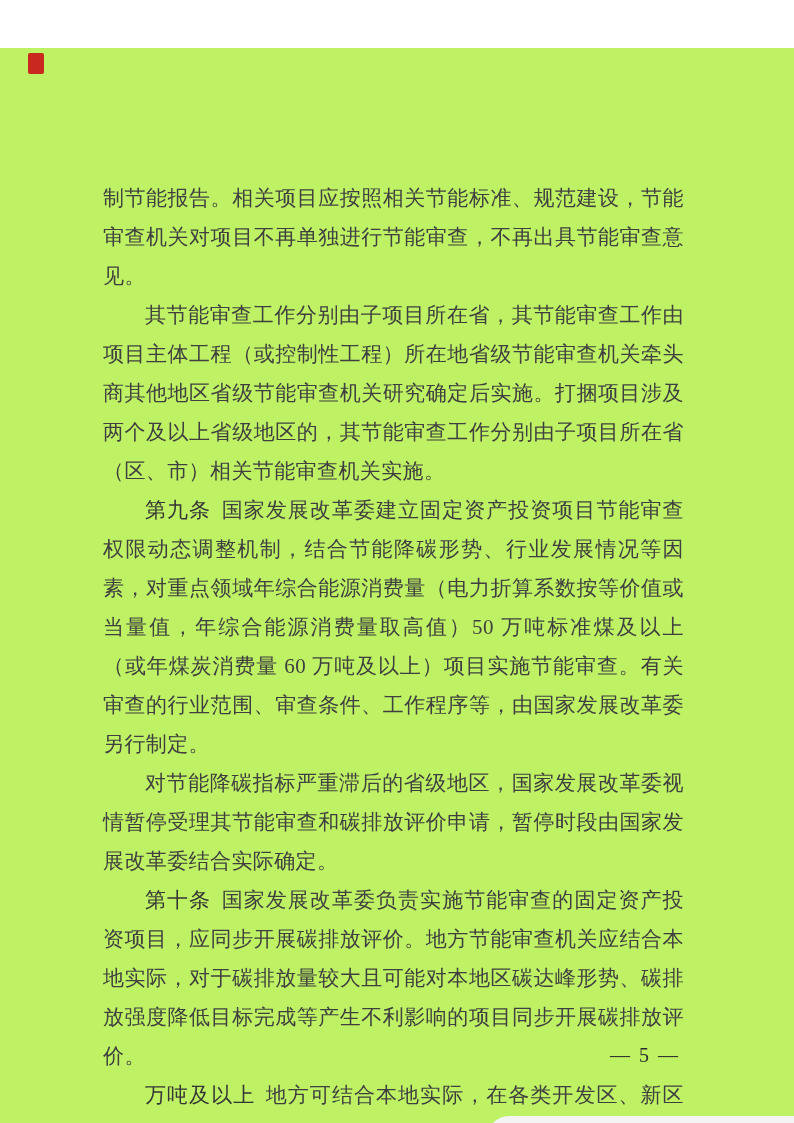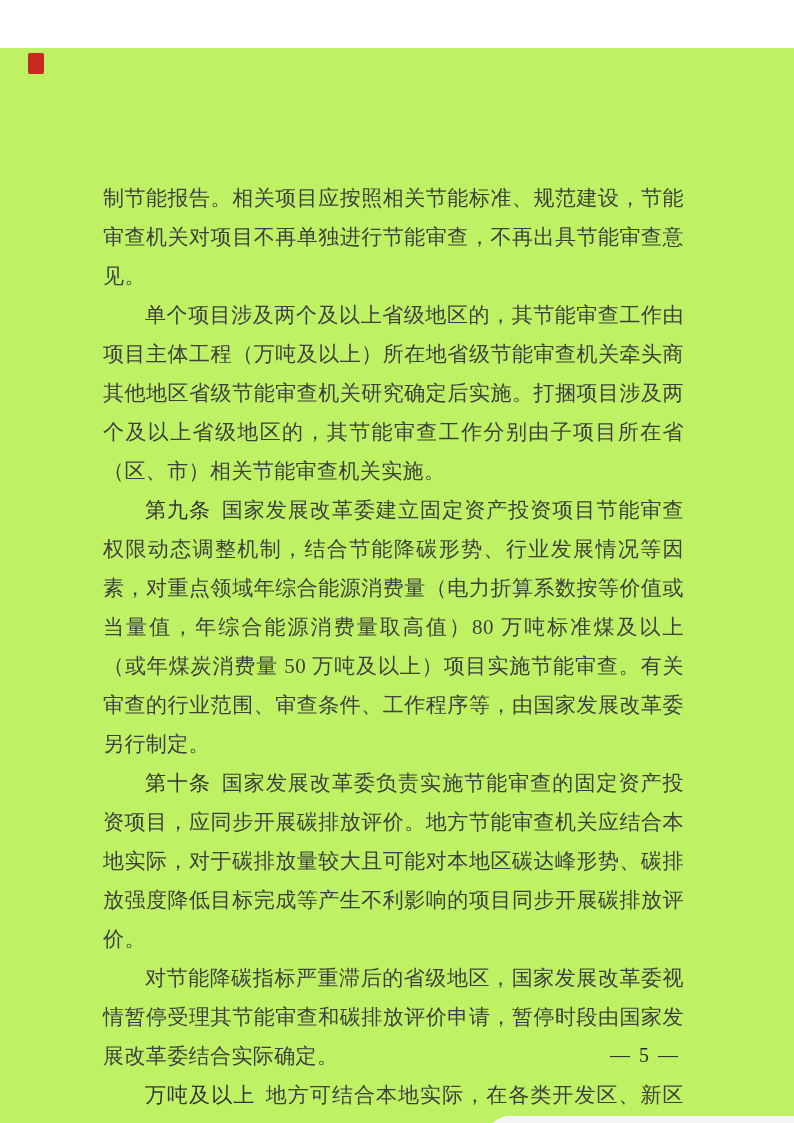--- a/index.html
+++ b/index.html
@@ -74,24 +74,24 @@
 </style>
 </head>
 <body>
 
 <div class="page">
 
   <div class="seal-mark"></div>
 
   <div class="doc-body">
     <p class="no-indent"><span>制节能报告。相关项目应按照相关节能标准、规范建设，节能审查机关对项目不再单独进行节能审查，不再出具节能审查意见。</span></p>
-    <p><span>单个项目涉及两个及以上省级地区的，其节能审查工作由项目主体工程（万吨及以上）所在地省级节能审查机关牵头商其他地区省级节能审查机关研究确定后实施。打捆项目涉及两个及以上省级地区的，其节能审查工作分别由子项目所在省（区、市）相关节能审查机关实施。</span></p>
-    <p><span class="term">第九条</span><span>国家发展改革委建立固定资产投资项目节能审查权限动态调整机制，结合节能降碳形势、行业发展情况等因素，对重点领域年综合能源消费量（电力折算系数按等价值或当量值，年综合能源消费量取高值）80 万吨标准煤及以上（或年煤炭消费量 50 万吨及以上）项目实施节能审查。有关审查的行业范围、审查条件、工作程序等，由国家发展改革委另行制定。</span></p>
+    <p><span>其节能审查工作分别由子项目所在省，其节能审查工作由项目主体工程（或控制性工程）所在地省级节能审查机关牵头商其他地区省级节能审查机关研究确定后实施。打捆项目涉及两个及以上省级地区的，其节能审查工作分别由子项目所在省（区、市）相关节能审查机关实施。</span></p>
+    <p><span class="term">第九条</span><span>国家发展改革委建立固定资产投资项目节能审查权限动态调整机制，结合节能降碳形势、行业发展情况等因素，对重点领域年综合能源消费量（电力折算系数按等价值或当量值，年综合能源消费量取高值）50 万吨标准煤及以上（或年煤炭消费量 60 万吨及以上）项目实施节能审查。有关审查的行业范围、审查条件、工作程序等，由国家发展改革委另行制定。</span></p>
+    <p><span>对节能降碳指标严重滞后的省级地区，国家发展改革委视情暂停受理其节能审查和碳排放评价申请，暂停时段由国家发展改革委结合实际确定。</span></p>
     <p><span class="term">第十条</span><span>国家发展改革委负责实施节能审查的固定资产投资项目，应同步开展碳排放评价。地方节能审查机关应结合本地实际，对于碳排放量较大且可能对本地区碳达峰形势、碳排放强度降低目标完成等产生不利影响的项目同步开展碳排放评价。</span></p>
-    <p><span>对节能降碳指标严重滞后的省级地区，国家发展改革委视情暂停受理其节能审查和碳排放评价申请，暂停时段由国家发展改革委结合实际确定。</span></p>
     <p><span class="term">万吨及以上</span><span>地方可结合本地实际，在各类开发区、新区和其他有条件的区域实施区域节能审查，明确区域节能降碳目标、节能</span></p>
   </div>
 
   <div class="page-number">— 5 —</div>
 
   <div class="footer-badge">
     <span class="wechat-icon">
       <svg width="36" height="30" viewBox="0 0 36 30" xmlns="http://www.w3.org/2000/svg">
         <ellipse cx="13.5" cy="11.5" rx="11.5" ry="10" fill="#9c9da0"></ellipse>
         <path d="M7 19 L5 27 L13 21.5 Z" fill="#9c9da0"></path>

